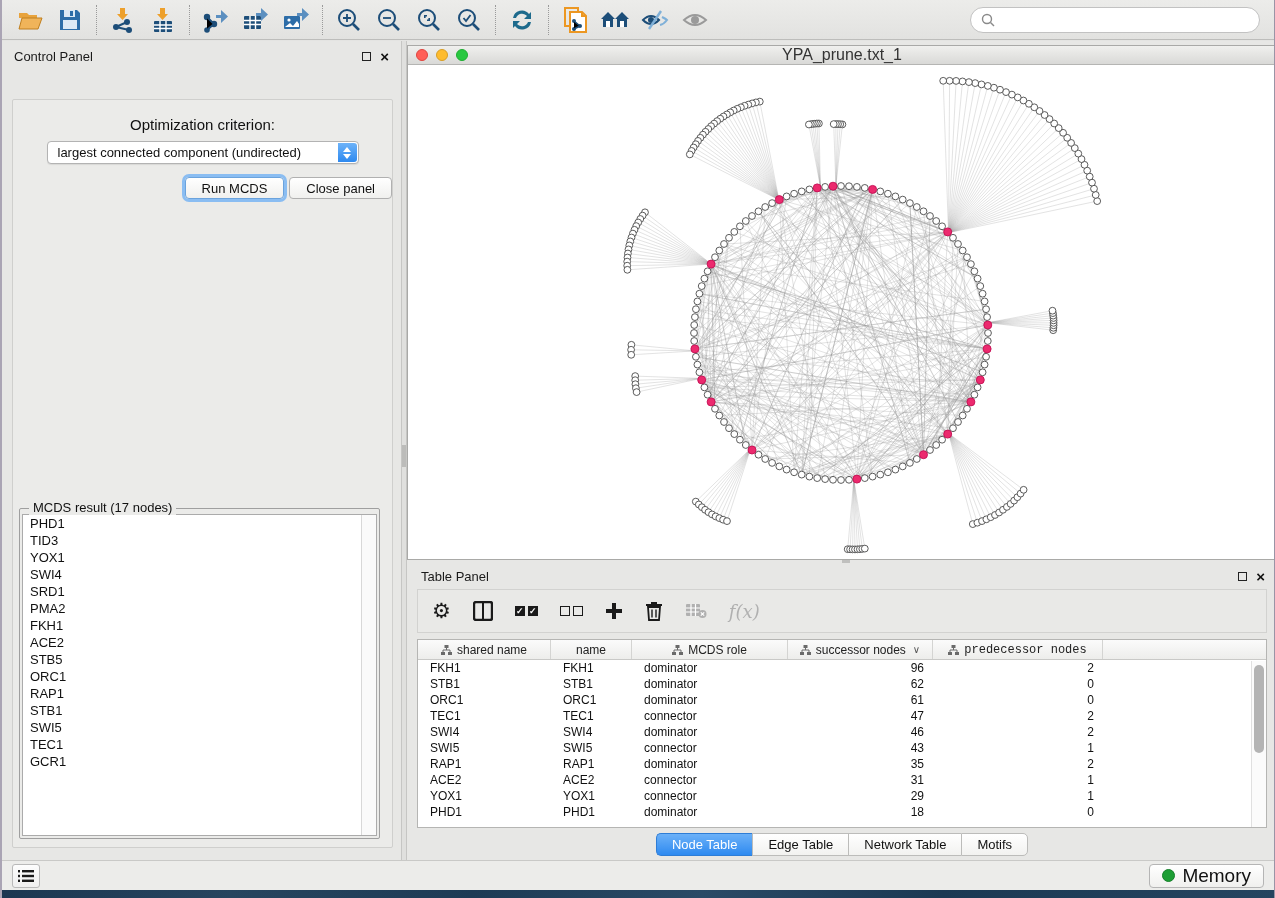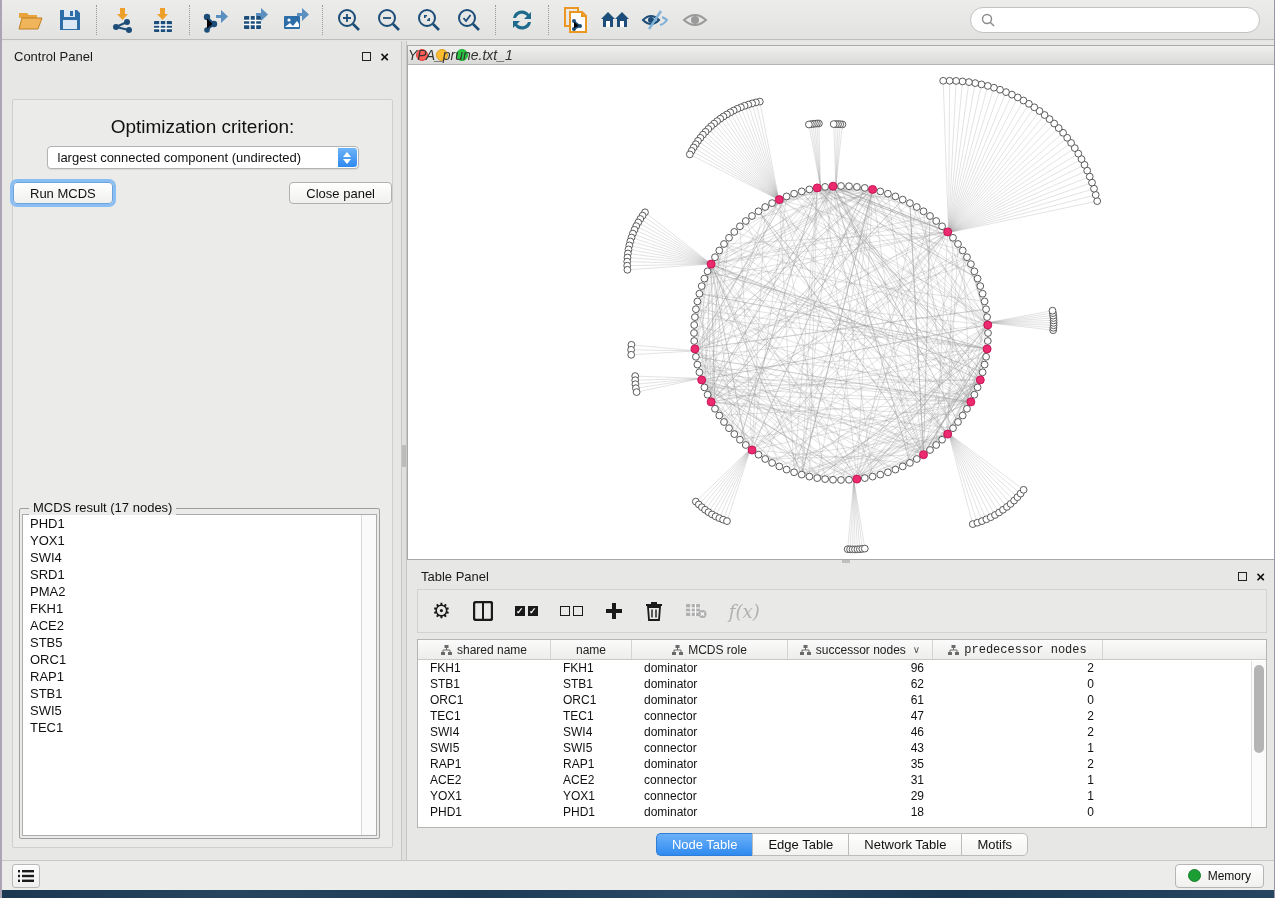--- a/index.html
+++ b/index.html
@@ -29,33 +29,33 @@
   .float-box { width:9px; height:9px; border:1.5px solid #222; display:inline-block; }
   .close-x { font-size:15px; font-weight:bold; color:#111; line-height:9px; }
   .cp-tabs { display:flex; justify-content:center; margin-top:6px; }
   .cp-tab { height:22px; padding:0 14px; font-size:13px; background:linear-gradient(#ffffff,#f1f1f1);
     border:1px solid #b9b9b9; border-right:none; display:flex; align-items:center; color:#111; }
   .cp-tab:first-child { border-radius:5px 0 0 5px; }
   .cp-tab:last-child { border-right:1px solid #b9b9b9; border-radius:0 5px 5px 0; }
   .cp-tab.active { background:linear-gradient(#6cb1f8,#2e8af0); color:#fff; border-color:#2e7dd6; }
   .cp-body { position:absolute; left:10px; right:8px; top:58px; bottom:12px;
     background:#ebebe9; border:1px solid #cfcfcd; border-radius:2px; }
-  .opt-label { text-align:center; margin-top:16px; font-size:19px; color:#111; }
+  .opt-label { text-align:center; margin-top:16px; font-size:15px; color:#111; }
   .dropdown { margin:8px auto 0 auto; width:312px; height:23px; background:#fff;
     border:1px solid #b3b3b3; border-radius:4px; display:flex; align-items:center;
     position:relative; padding-left:10px; font-size:13px; color:#111;
     box-shadow:0 1px 1px rgba(0,0,0,.08); }
   .dd-stepper { position:absolute; right:1px; top:1px; bottom:1px; width:19px;
     background:linear-gradient(#6db3f9,#2e89ef); border-radius:0 3px 3px 0;
     display:flex; flex-direction:column; align-items:center; justify-content:center; gap:2px; }
   .arr-up { width:0; height:0; border-left:4px solid transparent; border-right:4px solid transparent;
     border-bottom:5px solid #fff; }
   .arr-dn { width:0; height:0; border-left:4px solid transparent; border-right:4px solid transparent;
     border-top:5px solid #fff; }
-  .btn-row { display:flex; justify-content:space-between; gap:5px; margin-top:13px; }
+  .btn-row { display:flex; justify-content:flex-end; gap:5px; margin-top:13px; }
   .mac-btn { height:22px; padding:0 16px; font-size:13px; color:#111;
     background:linear-gradient(#ffffff,#f0f0ee); border:1px solid #b0b0b0; border-radius:4px; }
   .mac-btn.focus { box-shadow:0 0 0 3px #8abdf2; border-color:#6ba3dd; }
   .result-group { position:absolute; left:6px; right:12px; top:408px; bottom:8px; }
   .result-legend { position:absolute; left:10px; top:-8px; background:#ebebe9;
     padding:0 4px; font-size:13px; color:#111; z-index:2; }
   .result-frame { position:absolute; inset:0; border:1px solid #9f9f9f; border-radius:2px; }
   .result-list { position:absolute; left:3px; right:3px; top:6px; bottom:3px; background:#fff;
     border:1px solid #ababab; overflow:hidden; }
   .result-scroll { position:absolute; right:0; top:0; bottom:0; width:15px;
@@ -71,21 +71,21 @@
   .net-area { position:absolute; left:405px; top:41px; width:870px; height:522px; background:#e7e7e5; }
   .net-window { position:absolute; left:0; top:4px; right:0; bottom:3px;
     border:1px solid #a9a9a7; background:#fff; }
   .net-titlebar { height:19px; background:linear-gradient(#f0f0ee,#d9d9d7);
     border-bottom:1px solid #b5b5b3; display:flex; align-items:center; position:relative; }
   .traffic { display:flex; gap:8px; margin-left:8px; }
   .light { width:12px; height:12px; border-radius:50%; }
   .light.red { background:#ff5f57; border:1px solid #e0443e; }
   .light.yellow { background:#febc2e; border:1px solid #d89e24; }
   .light.green { background:#28c840; border:1px solid #1eae31; }
-  .net-title { position:absolute; left:0; right:0; font-size:14px; color:#333;font-style:italic; }
+  .net-title { position:absolute; left:0; right:0; text-align:center; font-size:16px; color:#333; }
   .net-canvas { position:absolute; left:0; right:0; top:19px; bottom:0; background:#fff; }
   .net-canvas svg { display:block; }
   .net-grip { position:absolute; left:50%; bottom:-3px; width:8px; height:6px; background:#c0c0be; }
 
   
   .table-panel { position:absolute; left:405px; top:563px; width:870px; bottom:38px; background:#e7e7e5; }
   .tp-header { height:24px; display:flex; align-items:center; padding:2px 12px 0 14px;
     font-size:13px; color:#1a1a1a; }
   .tp-toolbar { margin:2px 10px 0 10px; height:44px; background:#e9e9e7;
     border:1px solid #d2d2d0; display:flex; align-items:center; padding:0 14px; gap:22px; }
@@ -119,21 +119,21 @@
   .tp-tab:last-child { border-right:1px solid #bcbcba; border-radius:0 5px 5px 0; }
   .tp-tab.active { background:linear-gradient(#6cb1f8,#2e8af0); color:#fff; border-color:#2e7dd6; }
 
   
   .statusbar { position:absolute; left:0; right:0; bottom:8px; height:30px; background:#ececea;
     border-top:1px solid #c9c9c7; display:flex; align-items:center; padding:0 10px; }
   .list-btn { width:28px; height:24px; background:linear-gradient(#fdfdfd,#efefef);
     border:1px solid #b9b9b9; border-radius:3px; display:flex; align-items:center; justify-content:center; }
   .memory-btn { margin-left:auto; height:24px; padding:0 12px; background:linear-gradient(#ffffff,#f0f0ee);
     border:1px solid #b5b5b5; border-radius:4px; display:flex; align-items:center; gap:7px;
-    font-size:12px; color:#111; }
+    font-size:19px; color:#111; }
   .mem-dot { width:13px; height:13px; border-radius:50%; background:#1d9e34; border:1px solid #15802a; }
   .desktop-strip { position:absolute; left:0; right:0; bottom:0; height:8px;
     background:linear-gradient(90deg,#1c3click,#24425f); background:#203d58;
     background-image:linear-gradient(90deg,#1b3751 0%,#27455f 18%,#1d3b55 37%,#2a4a66 55%,#1b3953 74%,#254560 100%); }
 </style>
 </head>
 <body>
 
 <div class="toolbar">
   <div class="tb-btn">
@@ -299,32 +299,34 @@
     <div class="btn-row">
       <button class="mac-btn focus">Run MCDS</button>
       <button class="mac-btn">Close panel</button>
     </div>
     <div class="result-group">
       <div class="result-frame"></div>
       <div class="result-legend">MCDS result (17 nodes)</div>
       <div class="result-list" id="mcds-list">
         <div class="result-scroll"></div>
       <div class="mcds-item">PHD1</div>
+          <div class="mcds-item">TID3</div>
           <div class="mcds-item">YOX1</div>
           <div class="mcds-item">SWI4</div>
           <div class="mcds-item">SRD1</div>
           <div class="mcds-item">PMA2</div>
           <div class="mcds-item">FKH1</div>
           <div class="mcds-item">ACE2</div>
           <div class="mcds-item">STB5</div>
           <div class="mcds-item">ORC1</div>
           <div class="mcds-item">RAP1</div>
           <div class="mcds-item">STB1</div>
           <div class="mcds-item">SWI5</div>
           <div class="mcds-item">TEC1</div>
+          <div class="mcds-item">GCR1</div>
         </div>
     </div>
   </div>
 </div>
 
 <div class="v-splitter">
     <span class="grip"></span>
   </div>
 
 <div class="net-area">

